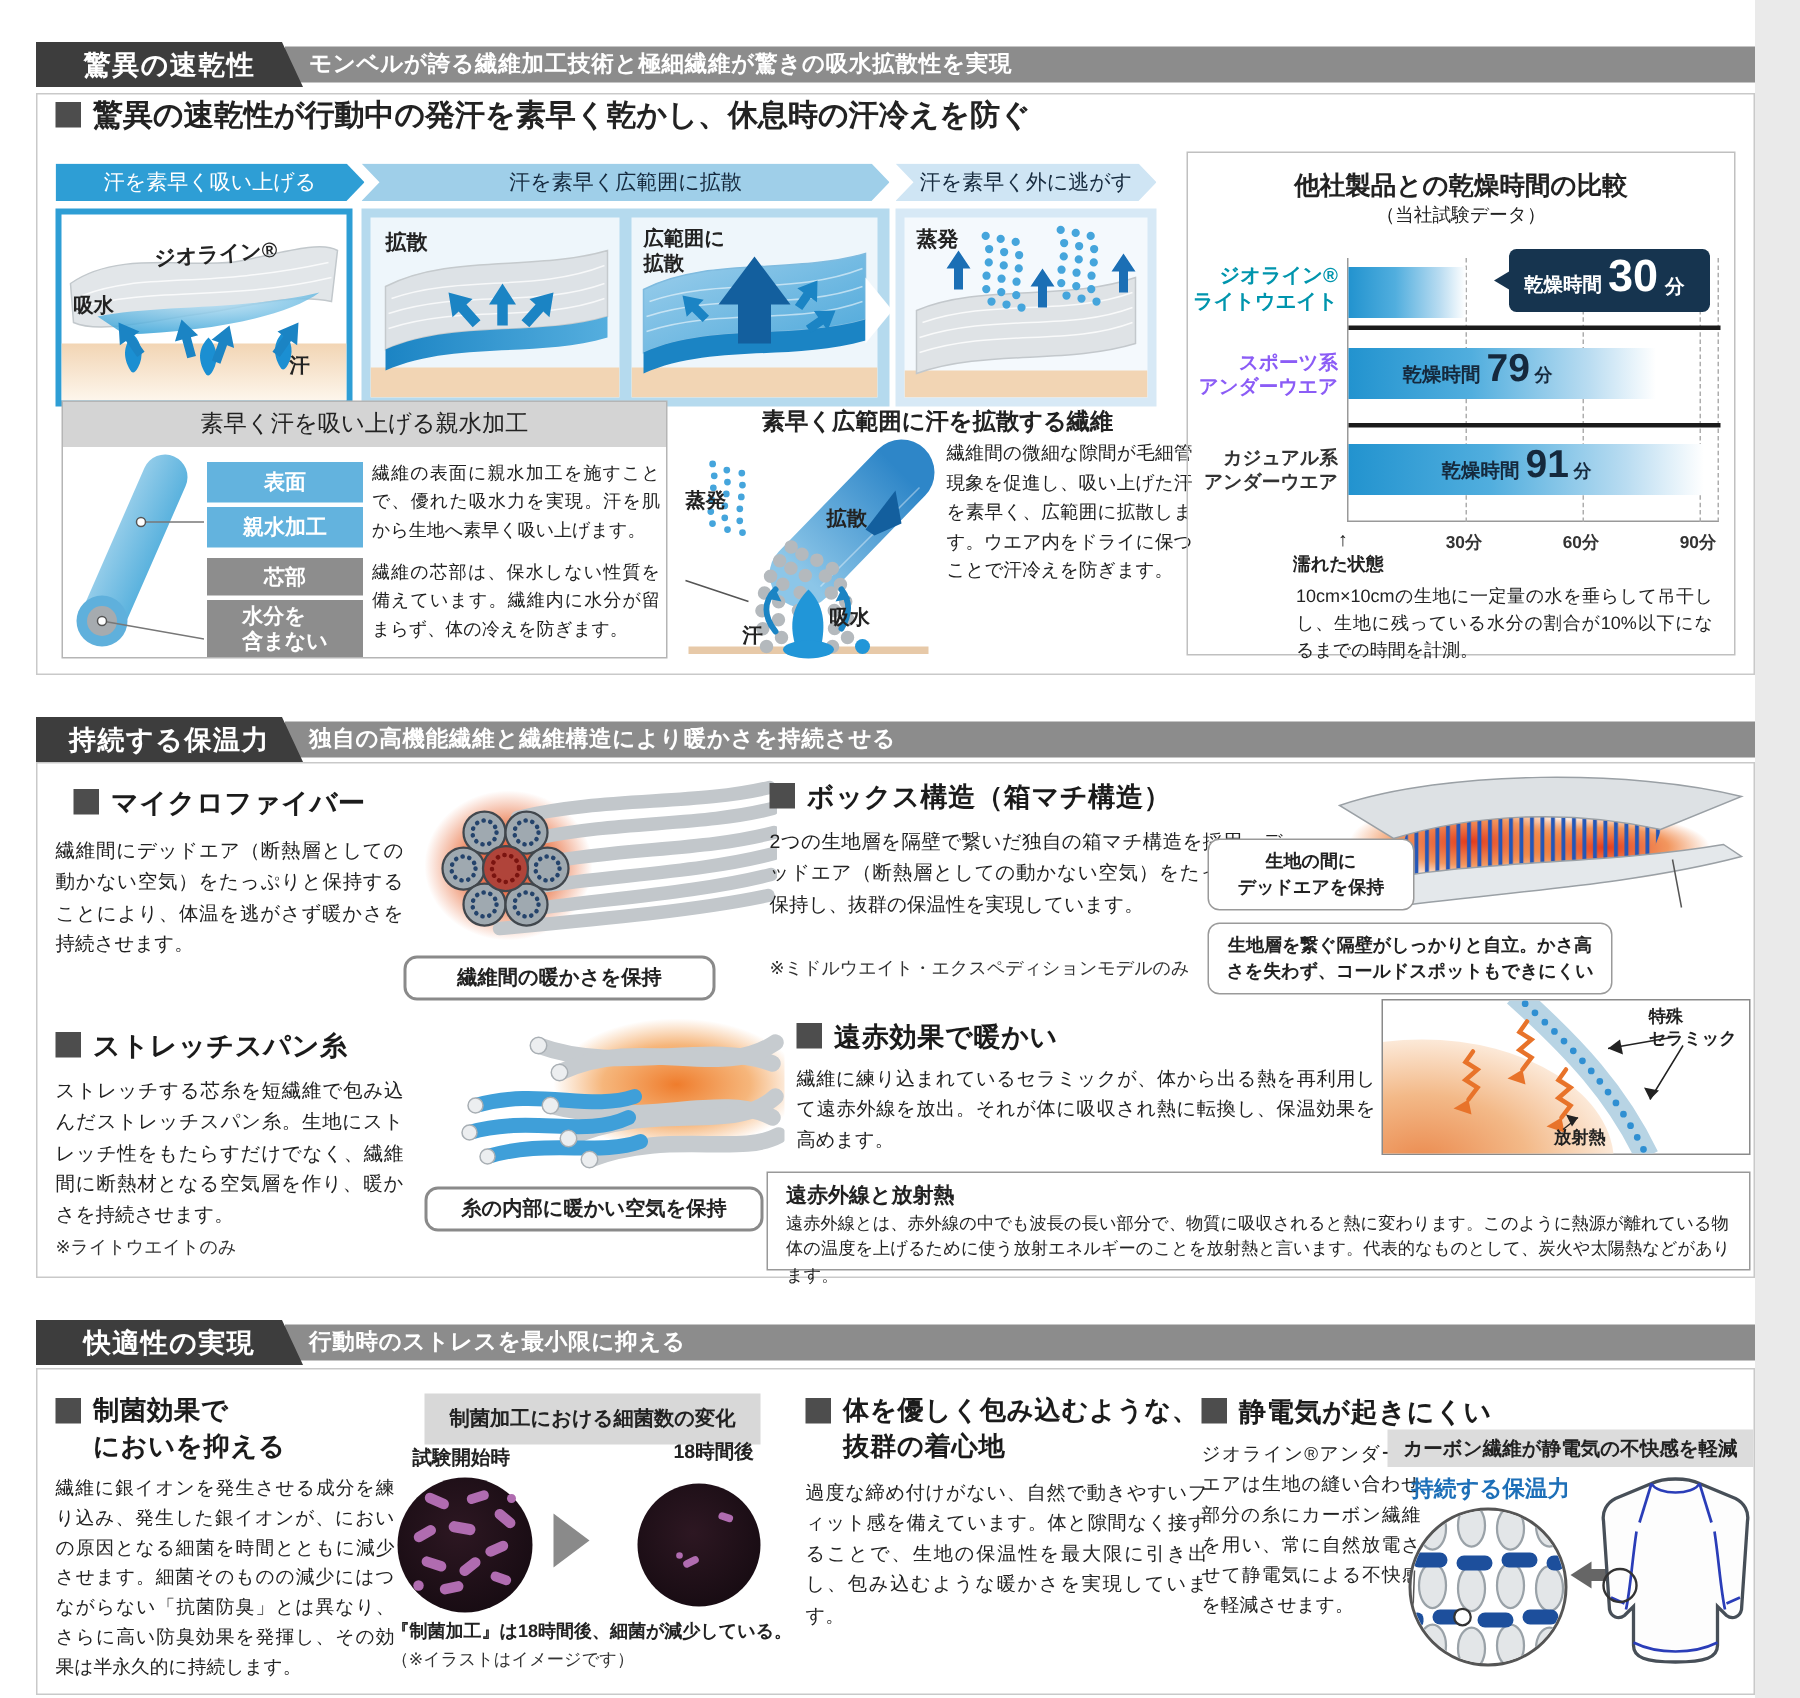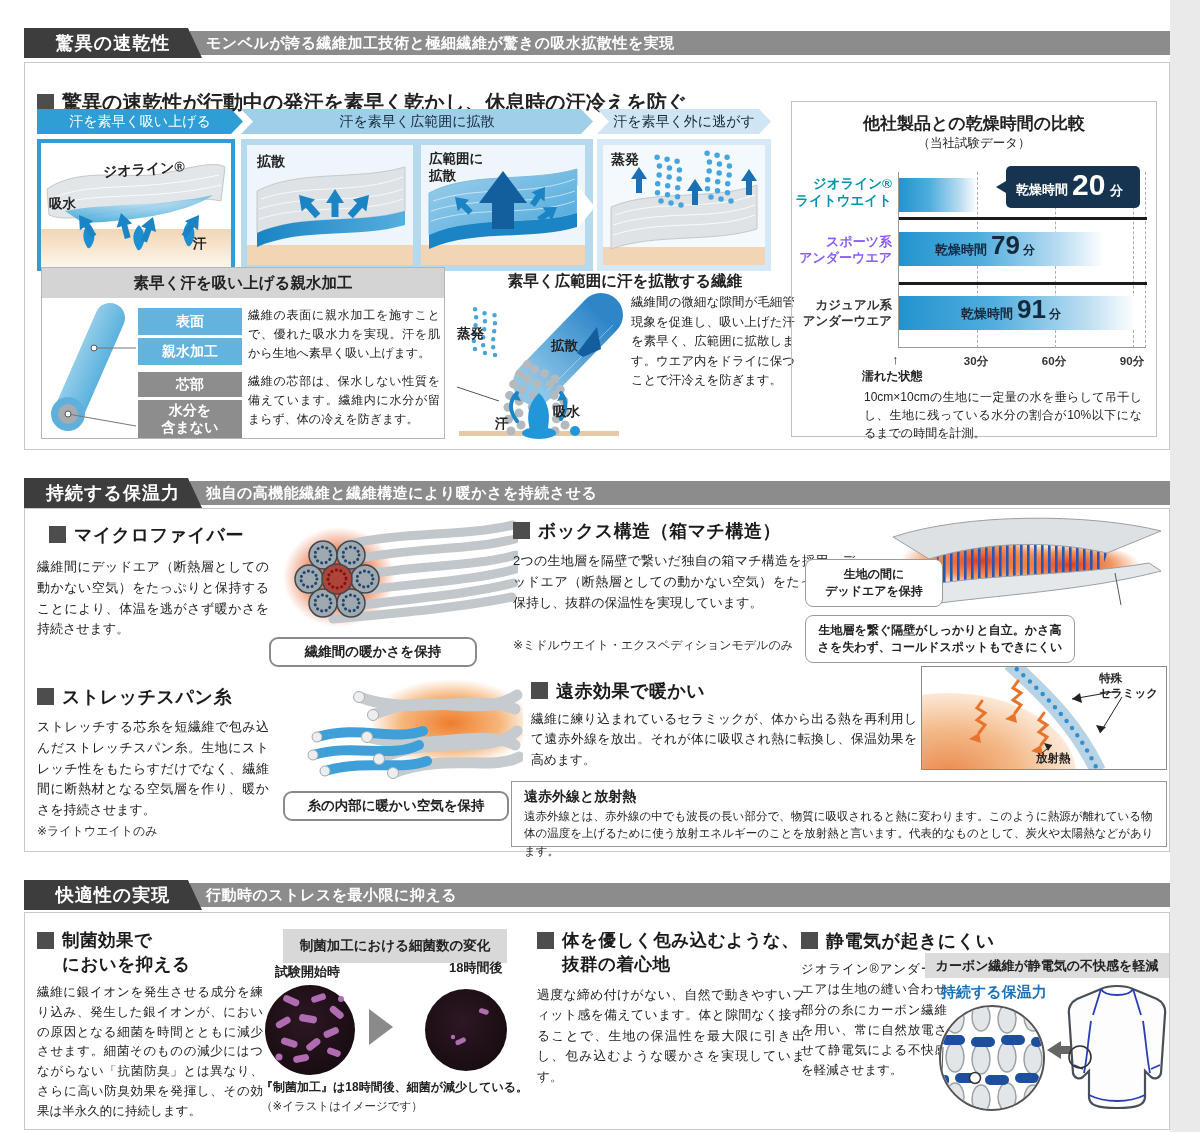--- a/index.html
+++ b/index.html
@@ -11,41 +11,41 @@
 .tab{position:absolute;left:0;top:0;width:178px;height:30px;background:#3d3d3d;color:#fff;font-weight:bold;font-size:18px;line-height:30px;text-align:center;clip-path:polygon(0 0,164px 0,178px 100%,0 100%);letter-spacing:1px;z-index:2}
 .panel{position:absolute;left:24px;width:1146px;background:#fff;border:1px solid #c9c9c9}
 .sq{display:inline-block;width:17px;height:17px;background:#4d4d4d;margin-right:8px;vertical-align:-2px}
 .h3{font-weight:bold;font-size:18px;color:#1b1b1b;letter-spacing:.5px}
 .txt{font-size:13px;line-height:1.6;color:#222;text-align:justify}
 .cap{position:absolute;border:2px solid #8a8a8a;border-radius:9px;background:#fff;font-weight:bold;font-size:13.5px;text-align:center;display:flex;align-items:center;justify-content:center}
 .callout{position:absolute;border:1.5px solid #9a9a9a;border-radius:8px;background:#fff;font-weight:bold;font-size:12px;display:flex;align-items:center;justify-content:center;text-align:center;line-height:1.45}
 .note{font-size:11.5px;color:#333}
 .pre{white-space:pre-line}
 .banner{position:absolute;top:46px;height:25px;font-weight:normal;font-size:14px;display:flex;align-items:center;justify-content:center}
-.chip{width:104px;color:#fff;font-weight:bold;font-size:14px;display:flex;align-items:center;justify-content:center;text-align:center;line-height:1.2}
+.chip{width:104px;color:#fff;font-weight:bold;font-size:14px;display:flex;align-items:center;justify-content:center;line-height:1.2}
 .illab{position:absolute;font-weight:bold;color:#222;z-index:3}
 .bar{position:absolute;height:34px;background:linear-gradient(to right,#2293cf 0%,#51aede 40%,#b9dcf1 78%,#fff 100%)}
 .sep{position:absolute;height:3px;background:#1b1b1b}
 .grid{position:absolute;width:0;border-left:1px dashed #adadad}
 .tick{position:absolute;font-size:11.5px;font-weight:bold;color:#333;width:40px;text-align:center}
 .rowlab{position:absolute;text-align:right;font-weight:bold;line-height:1.25;white-space:pre-line}
 .bact{position:absolute;border-radius:50%;background:radial-gradient(circle at 45% 40%,#2d1722 0%,#180c13 75%)}
 </style>
 </head>
 <body>
 
 <div class="abs" style="left:1170px;top:0;width:30px;height:1132px;background:#eaeaea"></div>
 
 <div class="hdr" style="top:28px">
   <div class="tagbar">モンベルが誇る繊維加工技術と極細繊維が驚きの吸水拡散性を実現</div>
   <div class="tab">驚異の速乾性</div>
 </div>
 
 <div class="panel" style="top:62px;height:388px">
-  <div class="abs" style="left:12px;top:26px">
+  <div class="abs" style="left:12px;top:0">
     <span class="sq"></span><span style="font-weight:bold;font-size:20px">驚異の速乾性が行動中の発汗を素早く乾かし、休息時の汗冷えを防ぐ</span>
   </div>
 
   <div class="banner" style="left:12px;width:206px;background:#2e9ed5;color:#fff;clip-path:polygon(0 0,calc(100% - 12px) 0,100% 50%,calc(100% - 12px) 100%,0 100%)">汗を素早く吸い上げる</div>
   <div class="banner" style="left:216px;width:352px;background:#9fcfe9;color:#15293d;clip-path:polygon(0 0,calc(100% - 12px) 0,100% 50%,calc(100% - 12px) 100%,0 100%,12px 50%)">汗を素早く広範囲に拡散</div>
   <div class="banner" style="left:572px;width:174px;background:#cfe5f4;color:#15293d;clip-path:polygon(0 0,calc(100% - 12px) 0,100% 50%,calc(100% - 12px) 100%,0 100%,12px 50%)">汗を素早く外に逃がす</div>
 
   <div class="abs" style="left:12px;top:76px;width:198px;height:132px;border:4px solid #2e9ed5;background:#fff">
     <svg width="190" height="124" viewBox="0 0 190 124">
       <defs>
@@ -144,21 +144,21 @@
           <path d="M0,0 L8,12 L3,12 L3,26 L-3,26 L-3,12 L-8,12 Z" transform="translate(36,22)"></path>
           <path d="M0,0 L8,12 L3,12 L3,26 L-3,26 L-3,12 L-8,12 Z" transform="translate(92,34)"></path>
           <path d="M0,0 L8,12 L3,12 L3,26 L-3,26 L-3,12 L-8,12 Z" transform="translate(146,24)"></path>
         </g>
       </svg>
       <span class="illab" style="left:8px;top:6px;font-size:14px">蒸発</span>
     </div>
   </div>
 
   <div class="abs" style="left:16px;top:204px;width:404px;height:172px;border:1px solid #b5b5b5">
-    <div style="height:30px;background:#d4d4d4;font-weight:bold;font-size:15.5px;line-height:30px;text-align:center">素早く汗を吸い上げる親水加工</div>
+    <div style="height:30px;background:#d4d4d4;font-weight:normal;font-size:15.5px;line-height:30px;text-align:center">素早く汗を吸い上げる親水加工</div>
     <svg class="abs" style="left:2px;top:34px" width="92" height="134" viewBox="0 0 92 134">
       <defs>
           <linearGradient id="eTube" x1="0" y1="0" x2="1" y2="1">
             <stop offset="0" stop-color="#bfe0f2"></stop>
             <stop offset="1" stop-color="#2e9ed5"></stop>
           </linearGradient>
         </defs>
       <line x1="66" y1="16" x2="24" y2="112" stroke="url(#eTube)" stroke-width="30" stroke-linecap="round"></line>
       <circle cx="24" cy="112" r="17" fill="#5fb0dc"></circle>
         <circle cx="24" cy="112" r="10" fill="#a6abaf"></circle>
@@ -249,21 +249,21 @@
     <div class="rowlab" style="left:0;top:74px;width:100px;font-size:13.5px;color:#0095ad">ジオライン®
 ライトウエイト</div>
     <div class="rowlab" style="left:0;top:132px;width:100px;font-size:13px;color:#8b5cf6">スポーツ系
 アンダーウエア</div>
     <div class="rowlab" style="left:0;top:196px;width:100px;font-size:12.5px;color:#333">カジュアル系
 アンダーウエア</div>
 
     <div class="abs" style="left:214px;top:64px;width:134px;height:42px;background:#16344f;border-radius:5px;color:#fff">
       <div style="position:absolute;left:-10px;top:15px;border-top:6px solid transparent;border-bottom:6px solid transparent;border-right:10px solid #16344f"></div>
       <span style="position:absolute;left:10px;top:15px;font-weight:bold;font-size:13px">乾燥時間</span>
-      <span style="position:absolute;left:66px;top:2px;font-weight:bold;font-size:30px">20</span>
+      <span style="position:absolute;left:66px;top:2px;font-weight:bold;font-size:30px">30</span>
       <span style="position:absolute;left:104px;top:16px;font-weight:bold;font-size:13px">分</span>
     </div>
 
     <div class="tick" style="left:164px;top:252px">30分</div>
     <div class="tick" style="left:242px;top:252px">60分</div>
     <div class="tick" style="left:320px;top:252px">90分</div>
     <div class="abs" style="left:100px;top:250px;font-weight:bold;font-size:13px;color:#222">↑</div>
     <div class="abs" style="left:70px;top:266px;font-weight:bold;font-size:12px">濡れた状態</div>
     <div class="abs txt" style="left:72px;top:286px;width:278px;font-size:12px;line-height:1.5">10cm×10cmの生地に一定量の水を垂らして吊干しし、生地に残っている水分の割合が10%以下になるまでの時間を計測。</div>
   </div>

